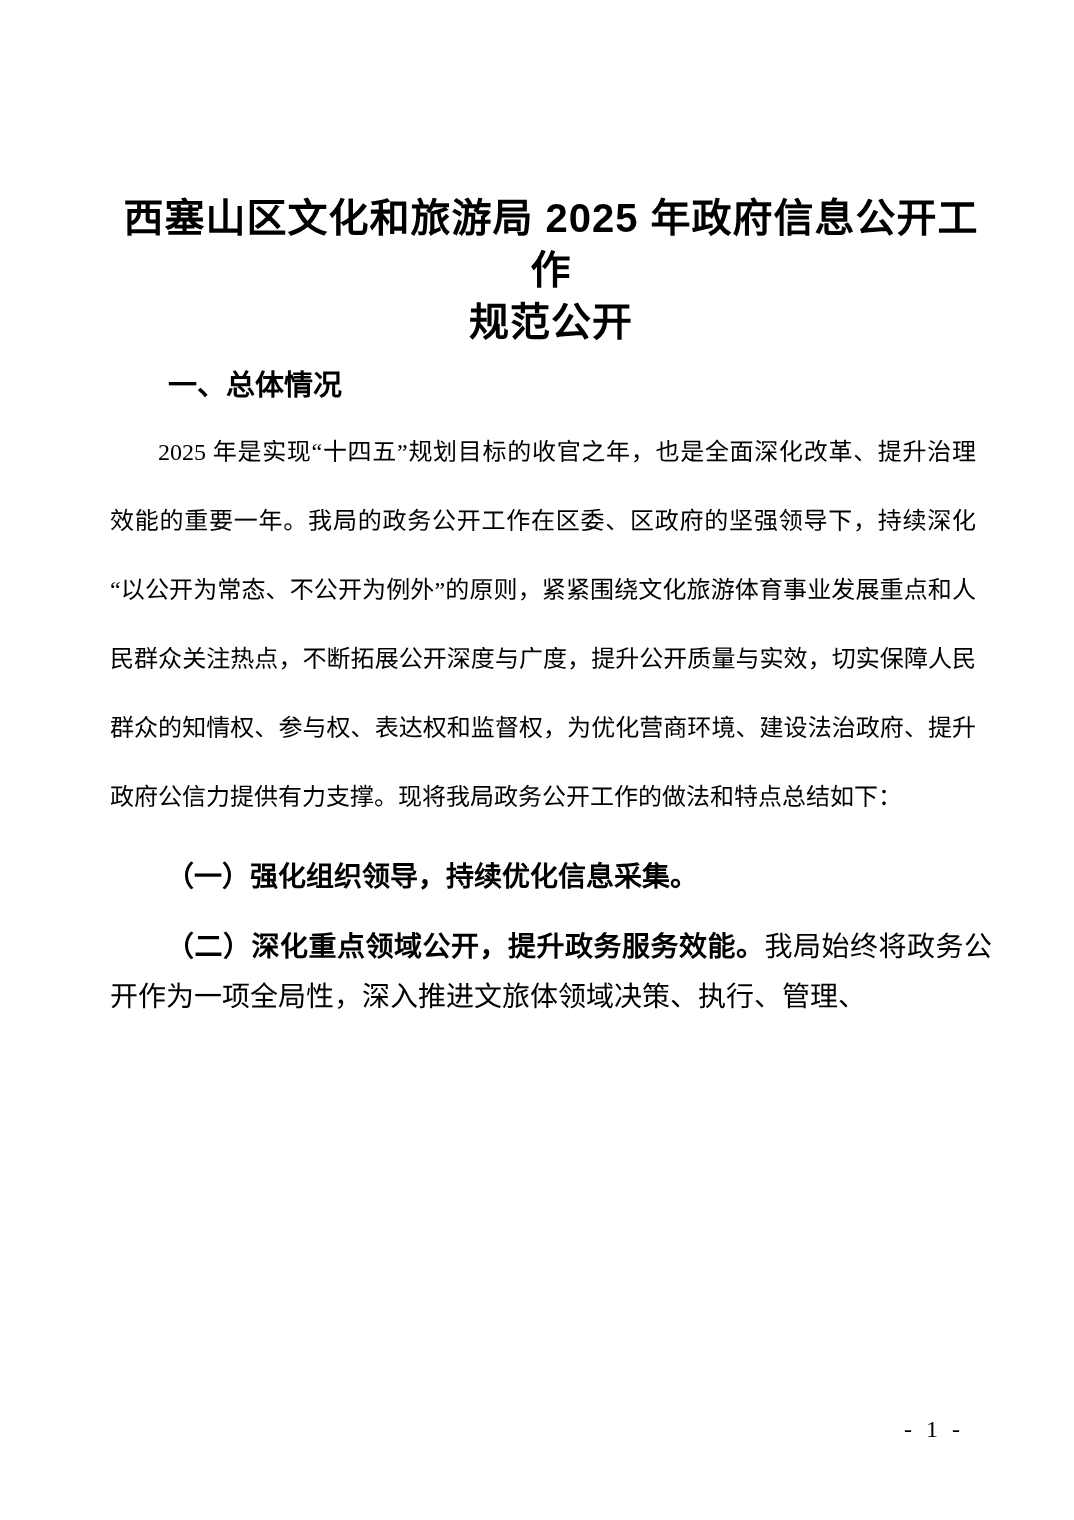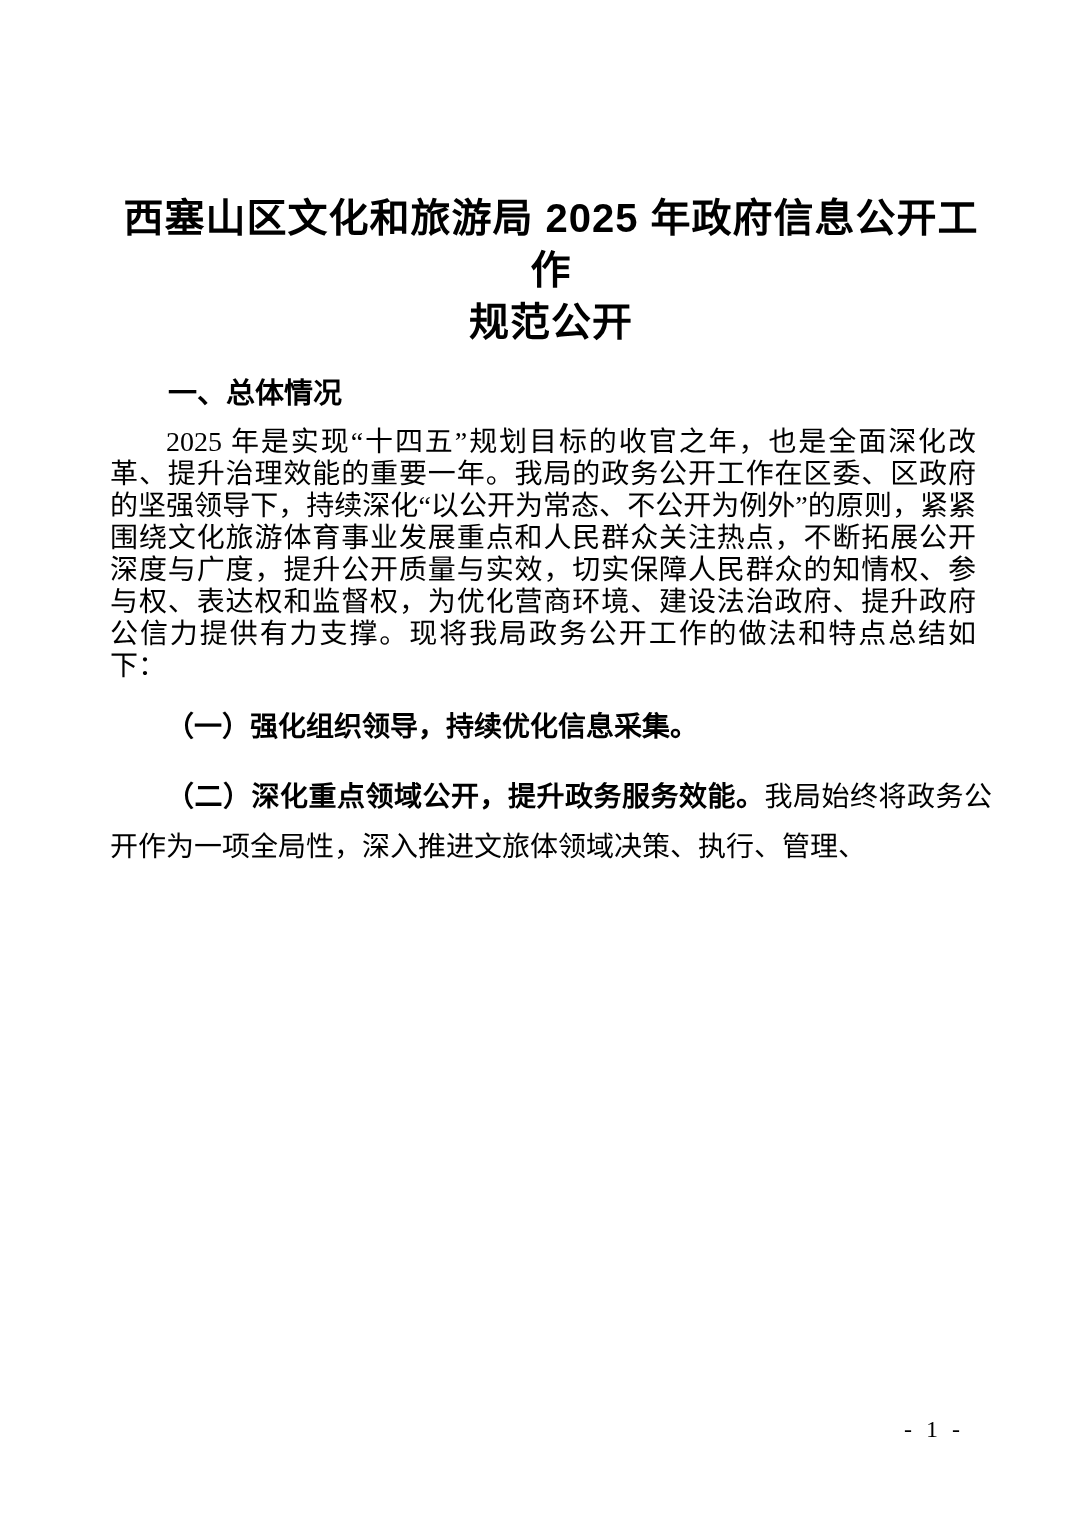--- a/index.html
+++ b/index.html
@@ -21,31 +21,31 @@
   }
   .doc-title {
     text-align: center;
     font-family: "Liberation Sans", "DejaVu Sans", sans-serif;
     font-weight: bold;
     font-size: 40px;
     line-height: 52px;
     letter-spacing: 1px;
   }
   .section-heading {
-    margin-top: 24px;
+    margin-top: 16px;
     font-family: "Liberation Sans", "DejaVu Sans", sans-serif;
     font-weight: bold;
     font-size: 29px;
     line-height: 42px;
     text-indent: 2em;
   }
   p.body-para {
     margin: 12px 16px 0 0;
-    font-size: 28px;
-    line-height: 32px;
+    font-size: 24px;
+    line-height: 69px;
     text-align: justify;
     text-indent: 2em;
   }
   p.sub-heading {
     margin: 20px 0 0 0;
     font-size: 28px;
     line-height: 50px;
     font-weight: bold;
     text-indent: 2em;
   }

